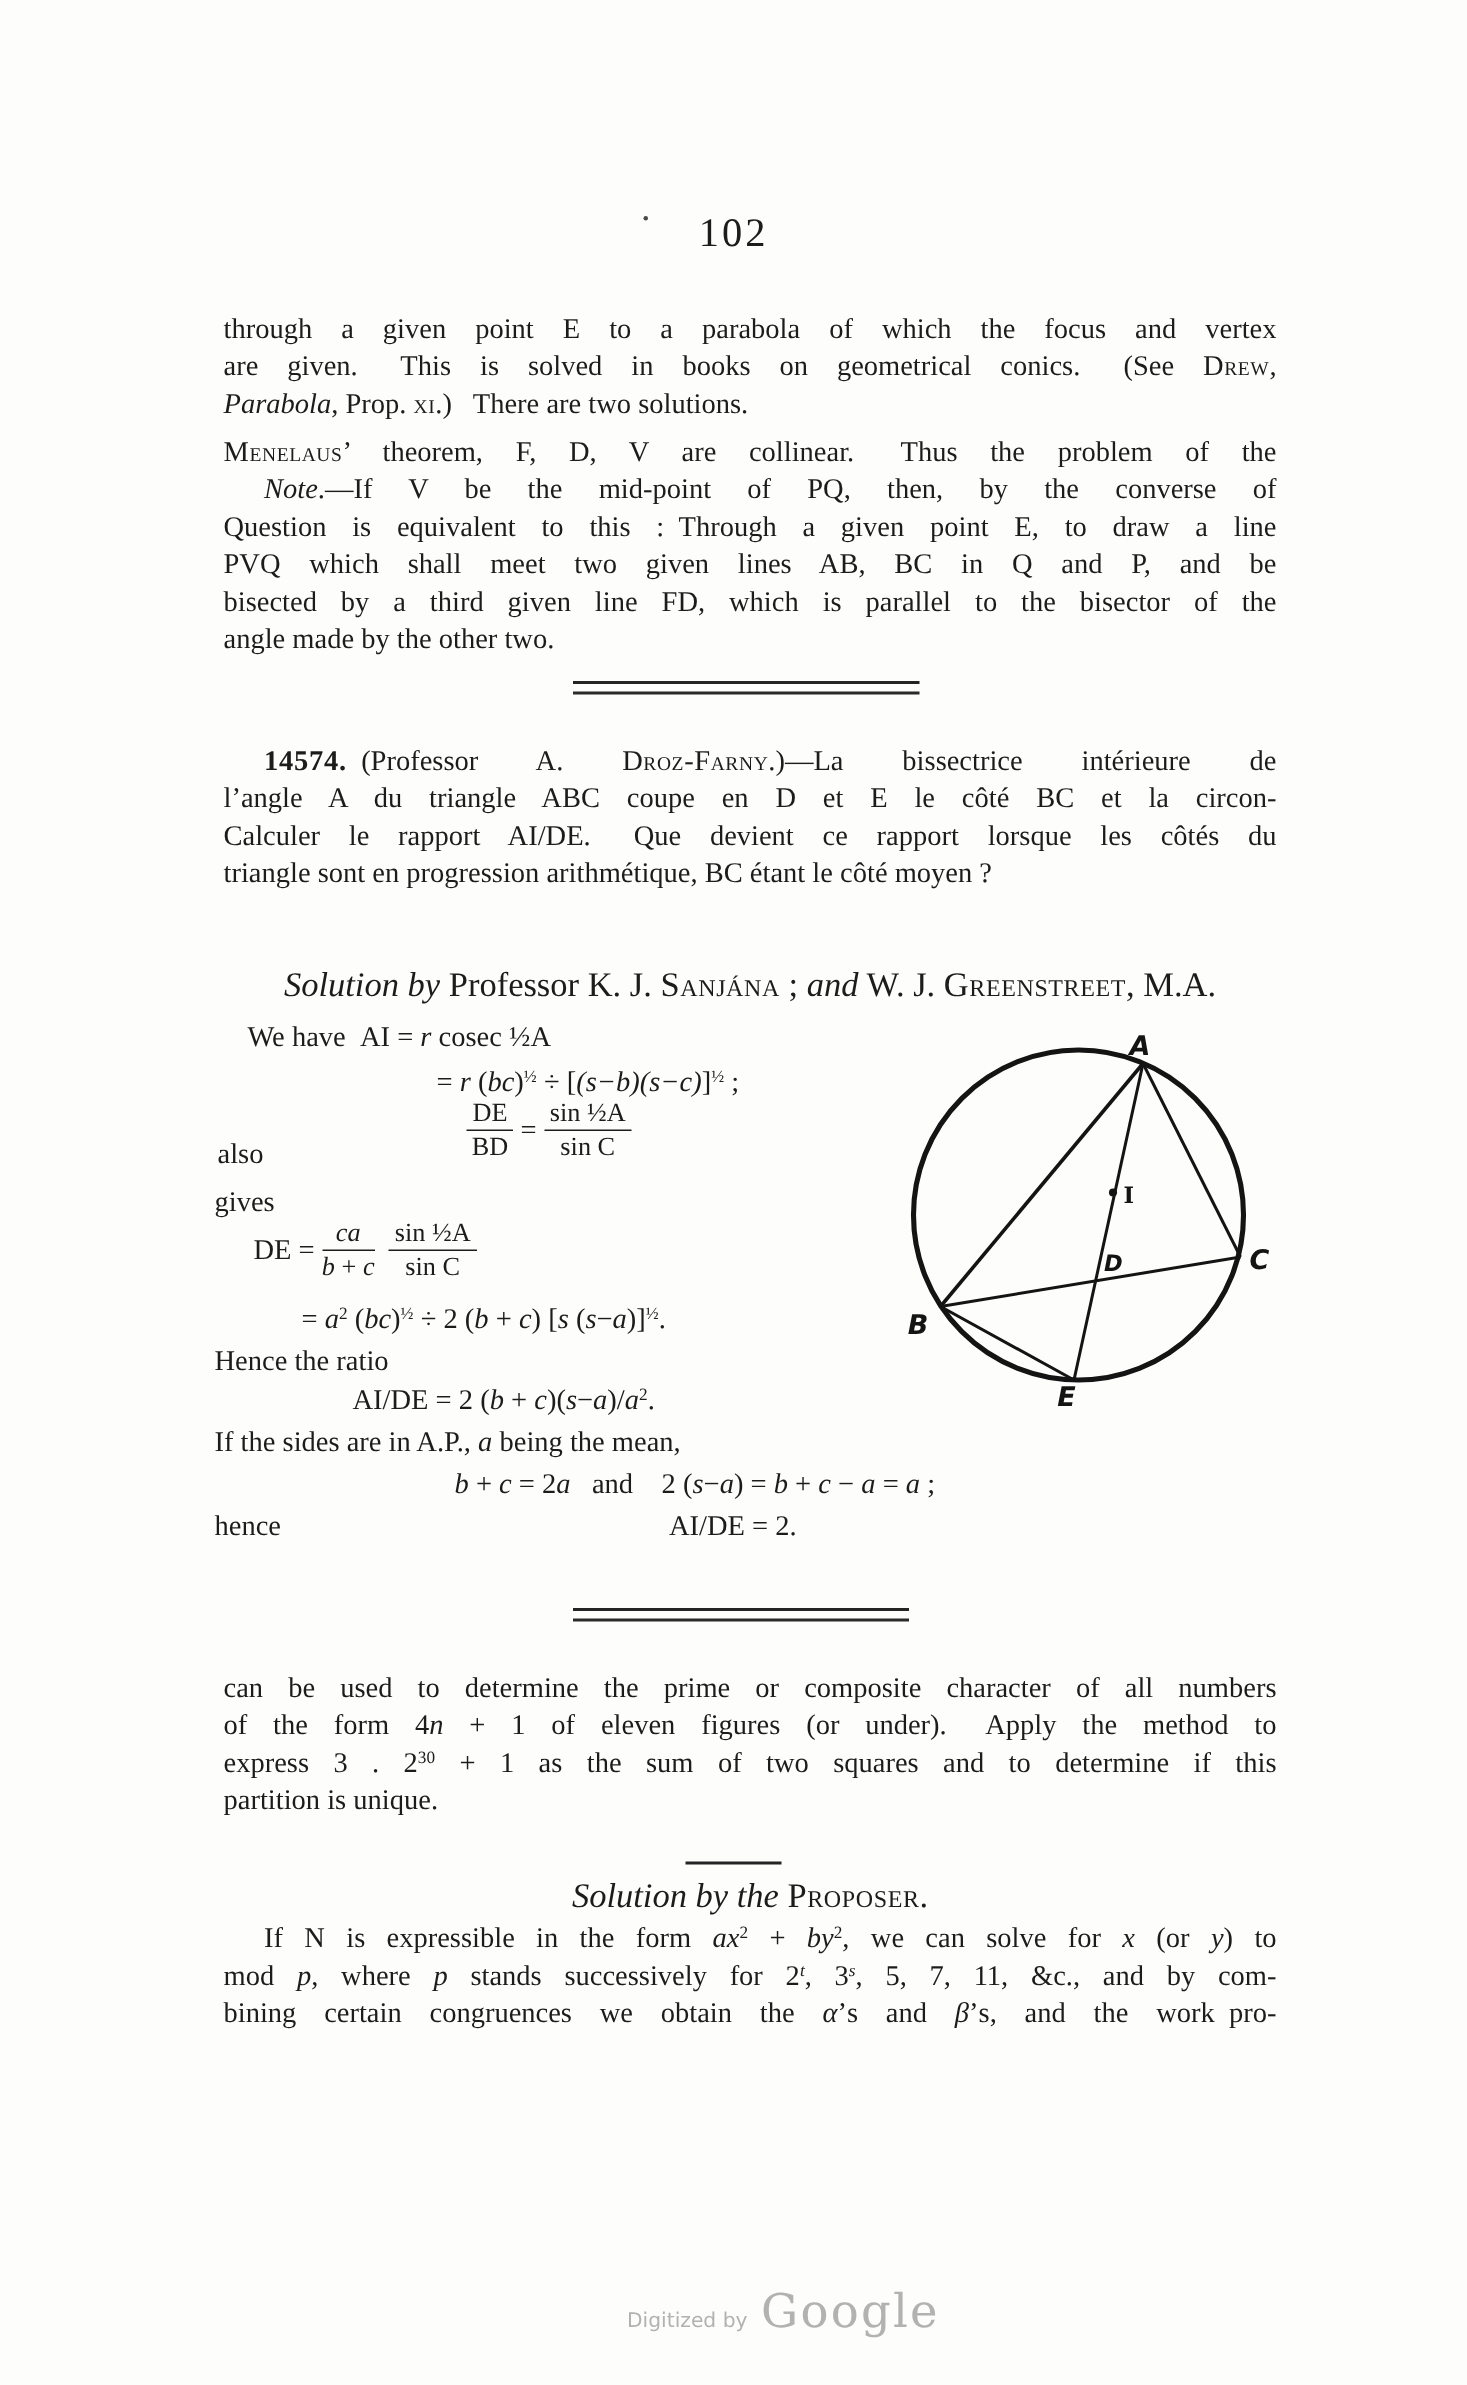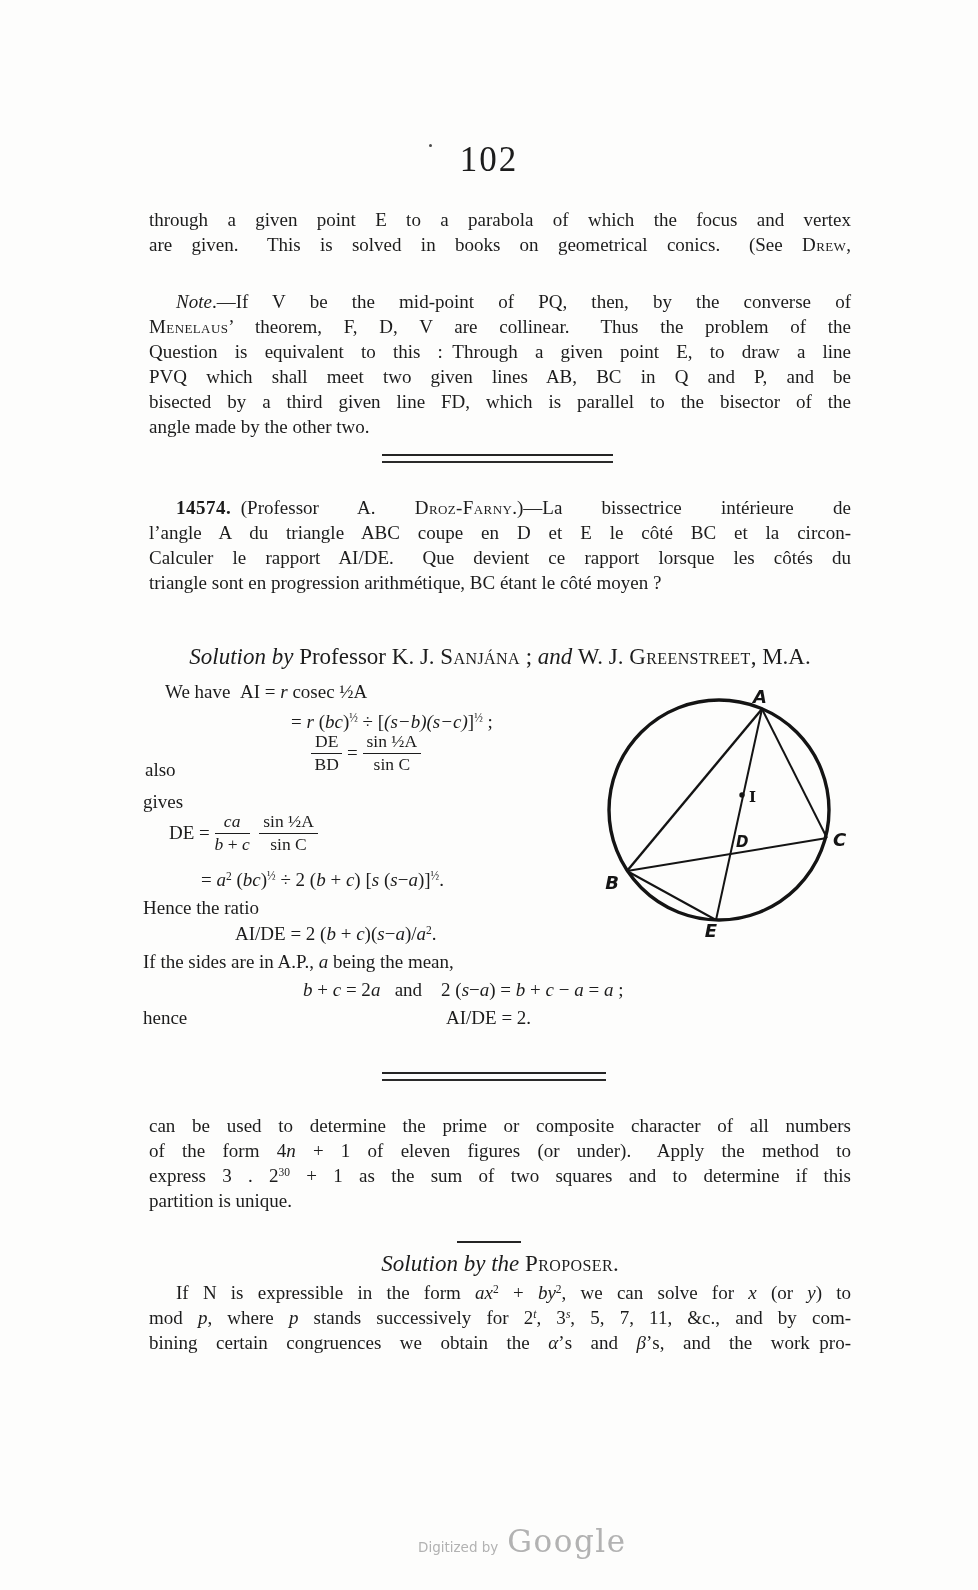--- a/index.html
+++ b/index.html
@@ -8,21 +8,21 @@
     position:relative;width:978px;height:1590px;background:#fdfdfc;
     font-family:"Liberation Serif","DejaVu Serif",serif;color:#1c1c1c;
     overflow:hidden;
   }
   .abs{position:absolute;}
   .col{position:absolute;left:149px;width:702px;}
   .tline{height:25px;line-height:25px;font-size:19px;white-space:nowrap;}
   .tline.j{text-align:justify;text-align-last:justify;}
   .tline.ind{padding-left:27px;}
   .center-line{text-align:center;font-size:23px;height:25px;line-height:25px;}
-  .pagenum{left:0;width:978px;text-align:center;font-size:35px;letter-spacing:2px;}
+  .pagenum{left:0;width:978px;text-align:center;font-size:27px;letter-spacing:2px;}
   .rs-i{font-style:italic;}
   .rs-b{font-weight:700;letter-spacing:.5px;}
   .rs-sc{font-variant:small-caps;letter-spacing:.4px;}
   .rs-sup{vertical-align:.5em;font-size:11.5px;line-height:0;}
   .rs-supi{vertical-align:.5em;font-size:11.5px;line-height:0;font-style:italic;}
   .frac{display:inline-block;vertical-align:middle;text-align:center;
         font-size:17.5px;line-height:1.12;position:relative;top:-2px;}
   .frac > .num{display:block;border-bottom:1.7px solid currentColor;padding:0 4px 1px;}
   .frac > .den{display:block;padding-top:1px;}
   .mline{position:absolute;font-size:19px;line-height:27px;white-space:nowrap;}
@@ -40,25 +40,26 @@
 
 <div class="page">
 
   <div class="abs speck" style="left:429px;top:144px;"></div>
 
   <div class="abs pagenum" style="top:140px;">102</div>
 
   <div class="col" style="top:207px;">
       <div class="tline j"><span>through a given point E to a parabola of which the focus and vertex</span></div>
       <div class="tline j"><span>are given.  This is solved in books on geometrical conics.  (See </span><span class="rs-sc">Drew</span><span>,</span></div>
+      <div class="tline"><span class="rs-i">Parabola</span><span>, Prop. </span><span class="rs-sc">xi</span><span>.)  There are two solutions.</span></div>
     </div>
 
   <div class="col" style="top:289px;">
+      <div class="tline j"><span class="rs-sc">Menelaus</span><span>’ theorem, F, D, V are collinear.  Thus the problem of the</span></div>
       <div class="tline j ind"><span class="rs-i">Note</span><span>.—If V be the mid-point of PQ, then, by the converse of</span></div>
-      <div class="tline j"><span class="rs-sc">Menelaus</span><span>’ theorem, F, D, V are collinear.  Thus the problem of the</span></div>
       <div class="tline j"><span>Question is equivalent to this : Through a given point E, to draw a line</span></div>
       <div class="tline j"><span>PVQ which shall meet two given lines AB, BC in Q and P, and be</span></div>
       <div class="tline j"><span>bisected by a third given line FD, which is parallel to the bisector of the</span></div>
       <div class="tline"><span>angle made by the other two.</span></div>
     </div>
 
   <div class="abs rule-double" style="top:454px;left:382px;width:231px;"></div>
 
   <div class="col" style="top:495px;">
       <div class="tline j ind"><span class="rs-b">14574.</span><span> (Professor A. </span><span class="rs-sc">Droz-Farny</span><span>.)—La bissectrice intérieure de</span></div>

